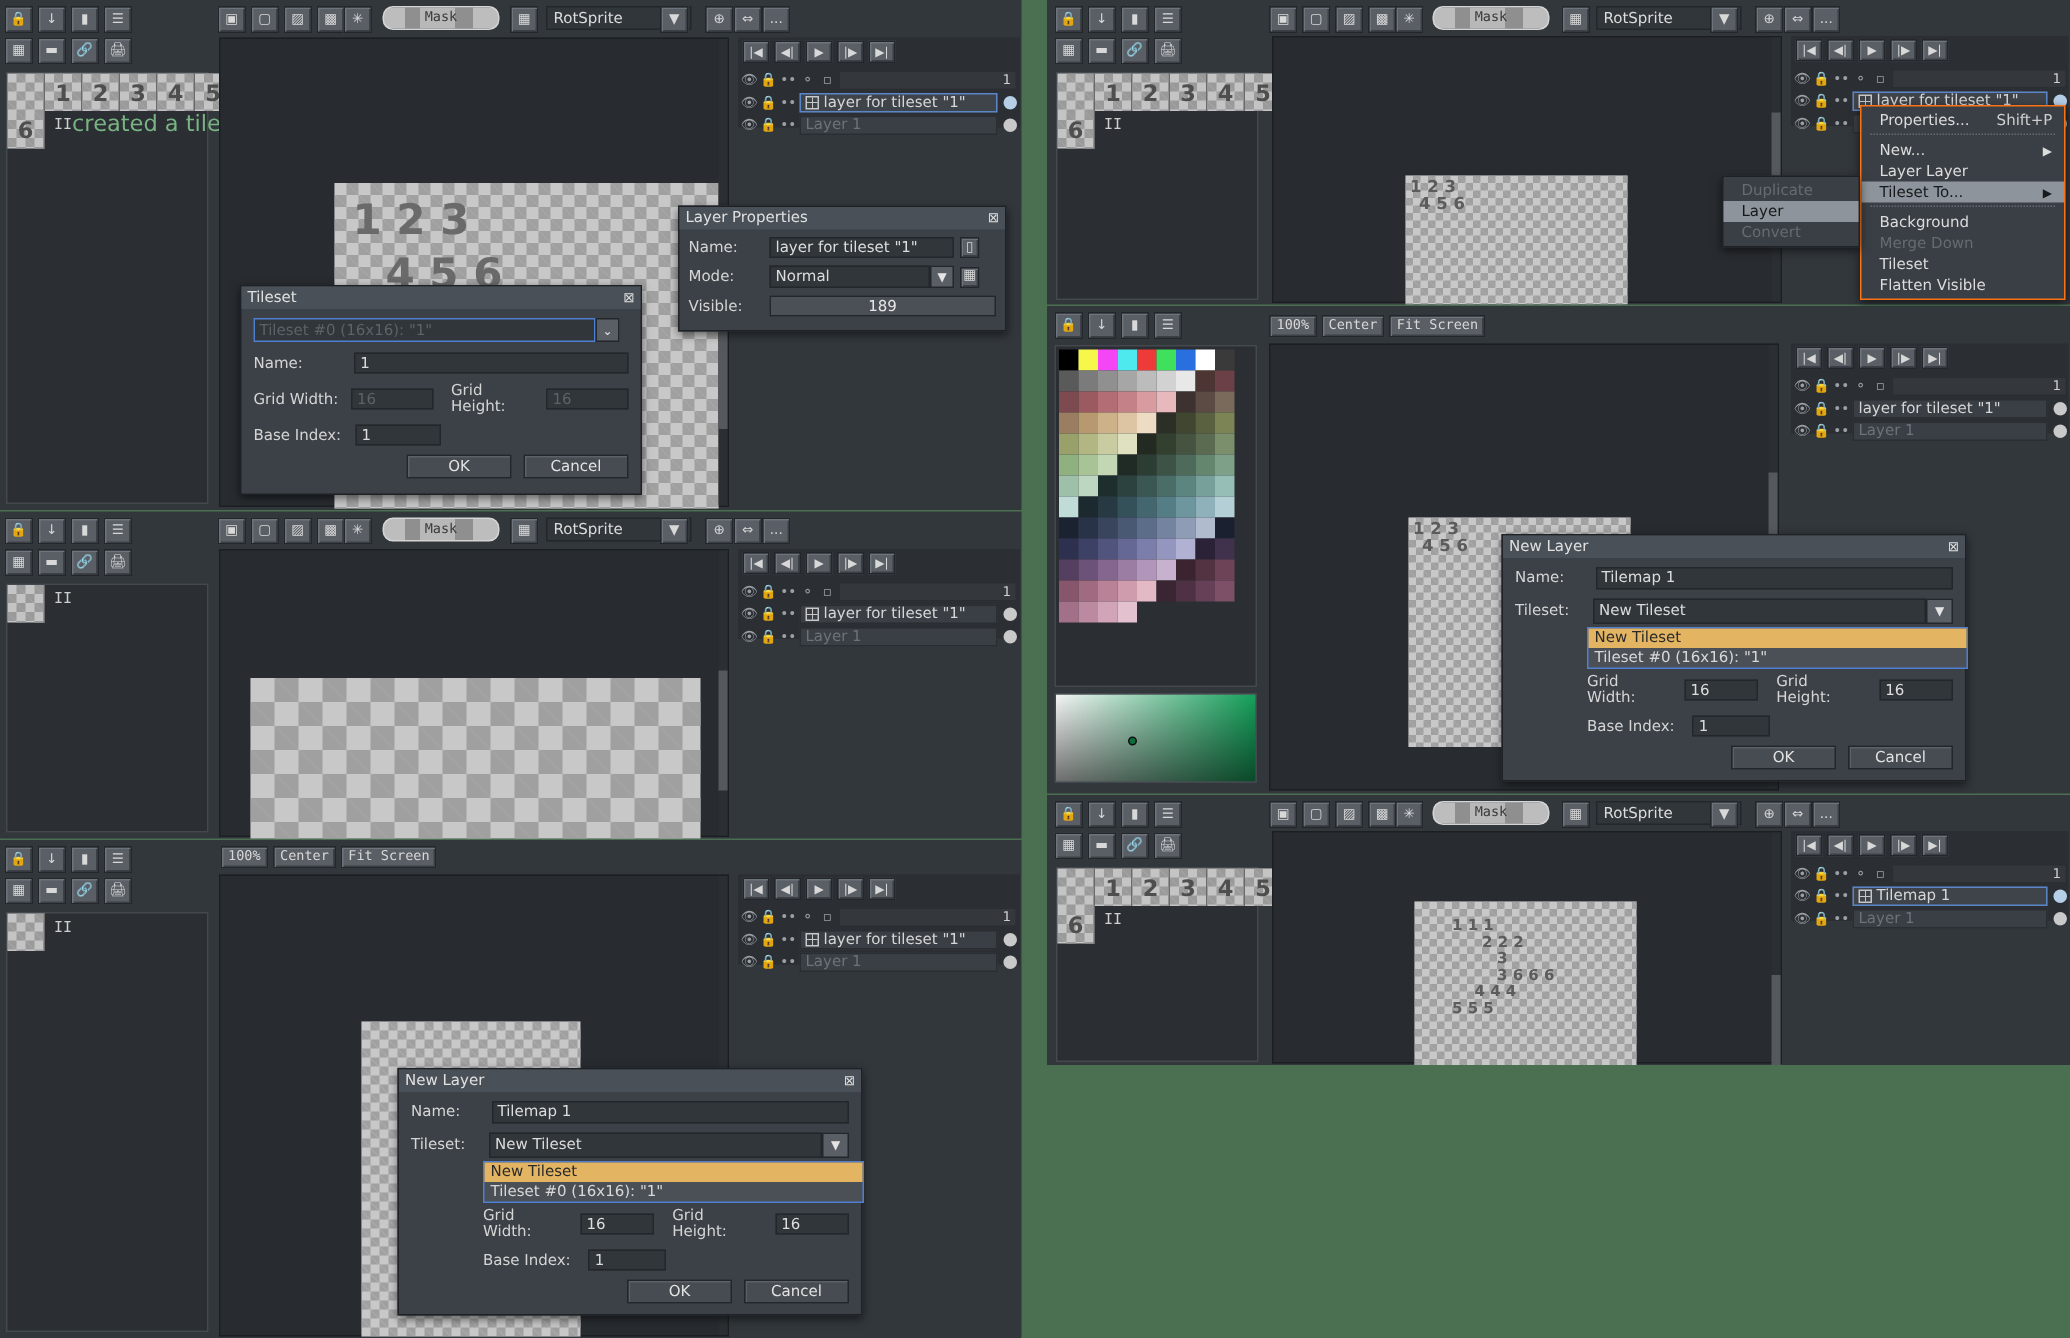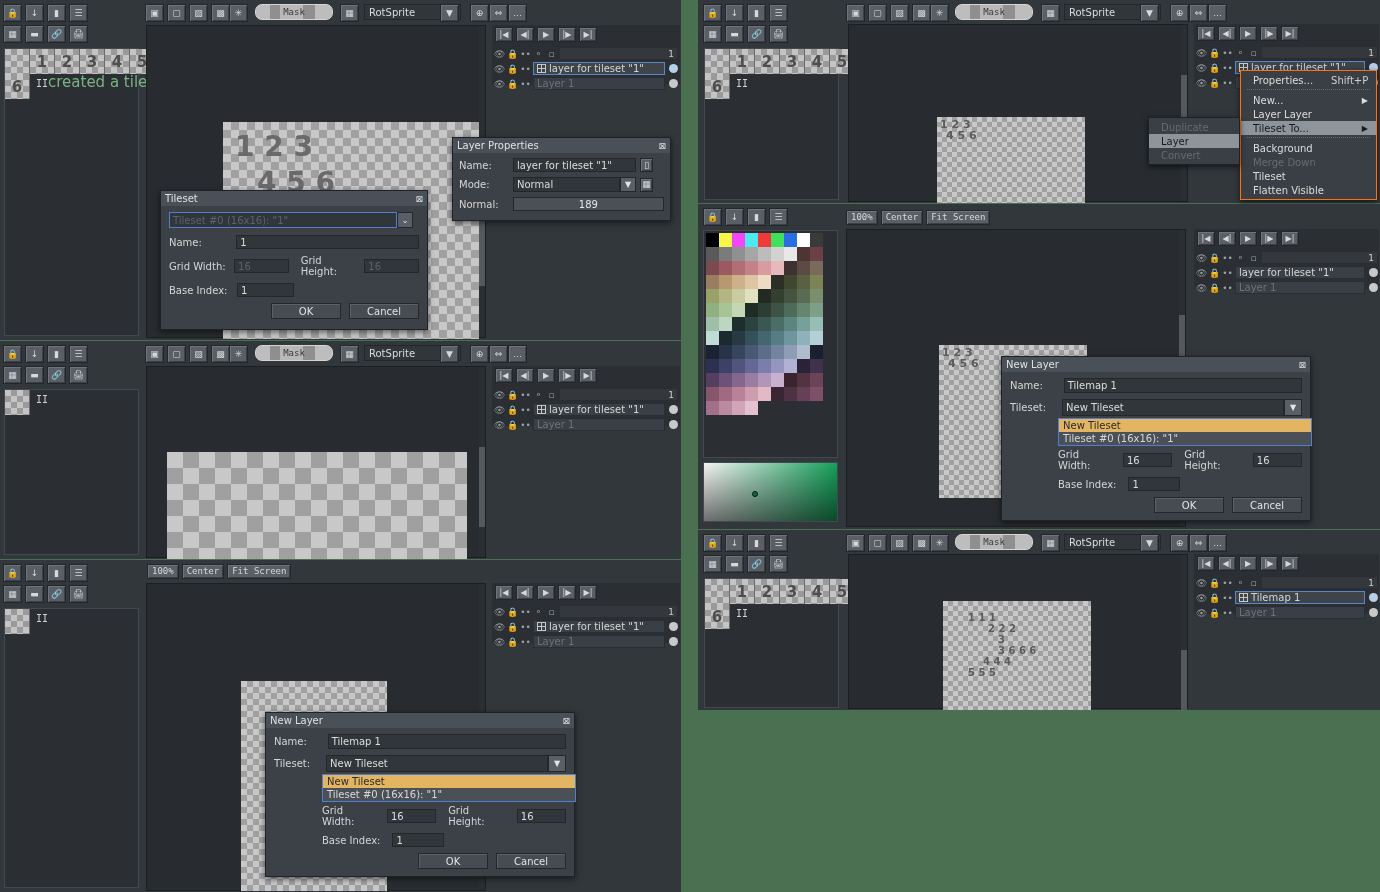--- a/index.html
+++ b/index.html
@@ -283,21 +283,21 @@
       </div>
       <div class="frm" style="margin-bottom:5px;">
         <span class="flabel" style="width:48px;">Mode:</span>
         <div class="combo">
           <div class="fin" style="width:107px;height:15px;">Normal</div>
           <div class="arrow" style="height:15px;">▼</div>
         </div>
         <div class="btn sq" style="width:13px;height:14px;margin-left:4px;">▦</div>
       </div>
       <div class="frm" style="margin-bottom:0;">
-        <span class="flabel" style="width:48px;">Normal:</span>
+        <span class="flabel" style="width:48px;">Visible:</span>
         <div class="slider" style="width:152px;">189</div>
       </div>
     </div>
   </div>
 
   <div class="dlg" style="left:160px;top:190px;width:268px;height:140px;">
     <div class="dlg-title">
       <span>Tileset</span>
       <span class="dlg-close">⊠</span>
     </div>

